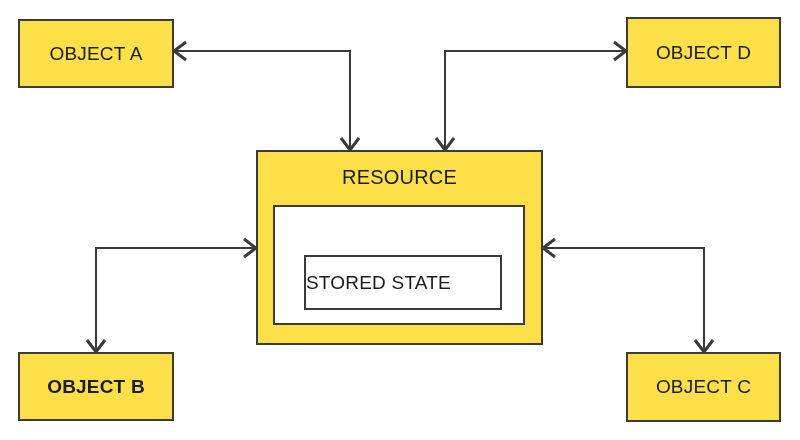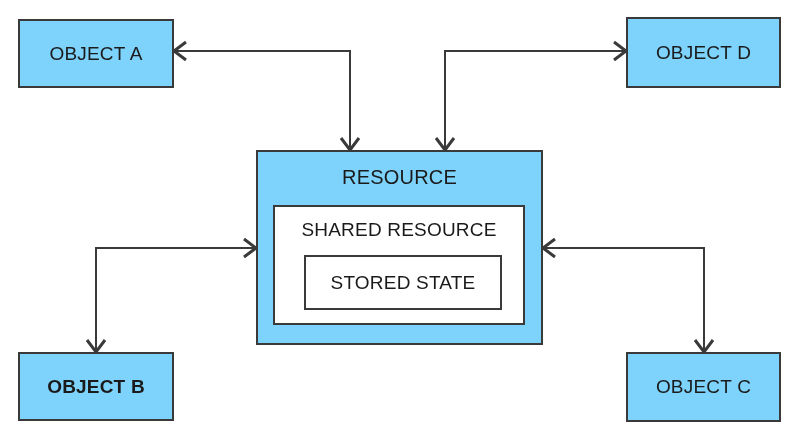--- a/index.html
+++ b/index.html
@@ -23,21 +23,21 @@
     left: 0;
     top: 0;
     width: 800px;
     height: 440px;
     pointer-events: none;
   }
   .node {
     position: absolute;
     box-sizing: border-box;
     border: 2px solid #3a3a3a;
-    background: #7dd3fc;
+    background: #fde047;
     display: flex;
     align-items: center;
     justify-content: center;
     color: #1a1a1a;
     letter-spacing: 0.2px;
     white-space: nowrap;
   }
   .leaf-node {
     font-size: 19px;
   }
@@ -86,21 +86,21 @@
     position: absolute;
     left: 29px;
     top: 48px;
     width: 198px;
     height: 55px;
     box-sizing: border-box;
     border: 2px solid #3a3a3a;
     background: #ffffff;
     display: flex;
     align-items: center;
-    justify-content: center;
+    justify-content: flex-start;
     font-size: 19px;
     color: #1a1a1a;
   }
 </style>
 </head>
 <body>
 
 <div id="canvas">
 
   <svg id="wires" viewBox="0 0 800 440" width="800" height="440" aria-hidden="true">
@@ -148,21 +148,20 @@
   <div class="node leaf-node" id="node-object-c">
     <span>OBJECT C</span>
   </div>
 
   <div class="node" id="node-singleton">
 
     <div class="singleton-title">RESOURCE</div>
 
     <div id="node-shared-resource">
 
-      <div class="shared-title">SHARED RESOURCE</div>
 
       <div id="node-stored-state">
         <span>STORED STATE</span>
       </div>
 
     </div>
   </div>
 
 </div>
 

